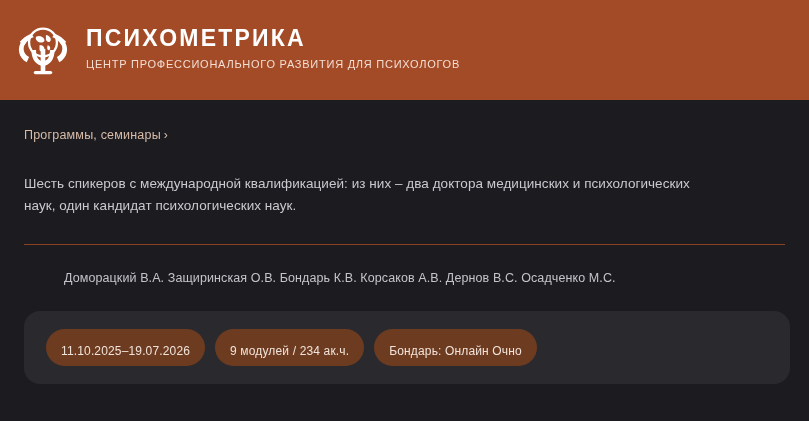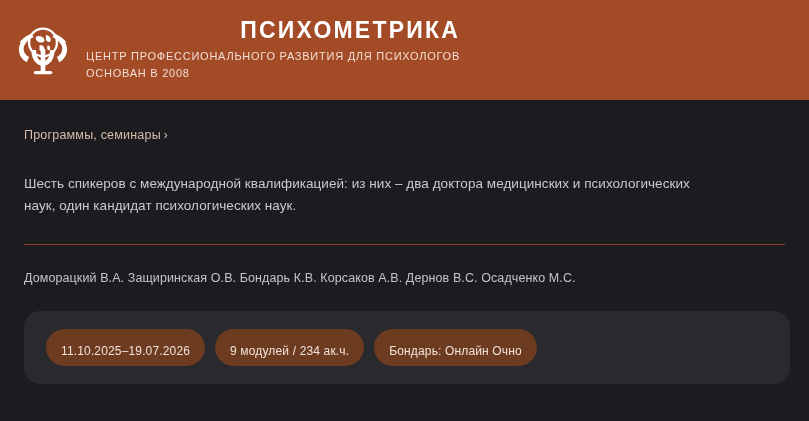--- a/index.html
+++ b/index.html
@@ -40,21 +40,20 @@
     flex-direction: column;
     justify-content: center;
     line-height: 1;
   }
   .brand-title {
     color: #ffffff;
     font-size: 23px;
     font-weight: bold;
     letter-spacing: 2.2px;
     margin-bottom: 6px;
-    text-align: right;
   }
   .brand-sub {
     color: #f3ded4;
     font-size: 11px;
     font-weight: normal;
     letter-spacing: 0.75px;
     line-height: 1.5;
   }
 
   
@@ -102,20 +101,21 @@
     background: #8a4222;
     width: 761px;
   }
 
   .speakers {
     margin-top: 25px;
     color: #c4c4ca;
     font-size: 12.5px;
     letter-spacing: 0.1px;
     line-height: 1.4;
+    margin-left: 40px;
   }
 
   
   .info-card {
     margin-top: 24px;
     background: #2a2a2e;
     border-radius: 16px;
     width: 766px;
     min-height: 65px;
     box-sizing: border-box;
@@ -160,21 +160,20 @@
         <path d="M46 48 L54 48 L54 88 L46 88 Z" fill="#ffffff"></path>
         <path d="M30 50 C30 66, 38 76, 50 78 L50 70 C42 68, 38 62, 38 50 Z" fill="#ffffff"></path>
         <path d="M70 50 C70 66, 62 76, 50 78 L50 70 C58 68, 62 62, 62 50 Z" fill="#ffffff"></path>
         <rect x="34" y="86" width="32" height="6" rx="3" fill="#ffffff"></rect>
       </svg>
     </span>
     <div class="brand-text">
       <div class="brand-title">ПСИХОМЕТРИКА</div>
       <div class="brand-sub">
         <div>ЦЕНТР ПРОФЕССИОНАЛЬНОГО РАЗВИТИЯ ДЛЯ ПСИХОЛОГОВ</div>
-        <div>ОСНОВАН В 2008</div>
       </div>
     </div>
   </div>
 </header>
 
 <main class="page">
 
   <a class="breadcrumb">
     <span>Программы, семинары</span>
     <span class="chev">›</span>

